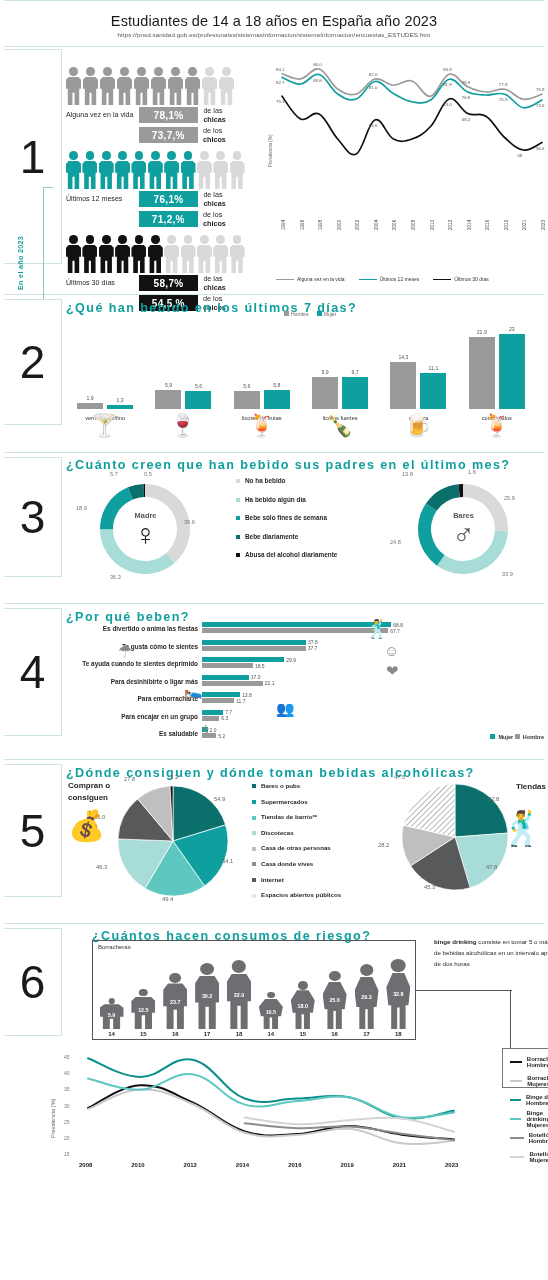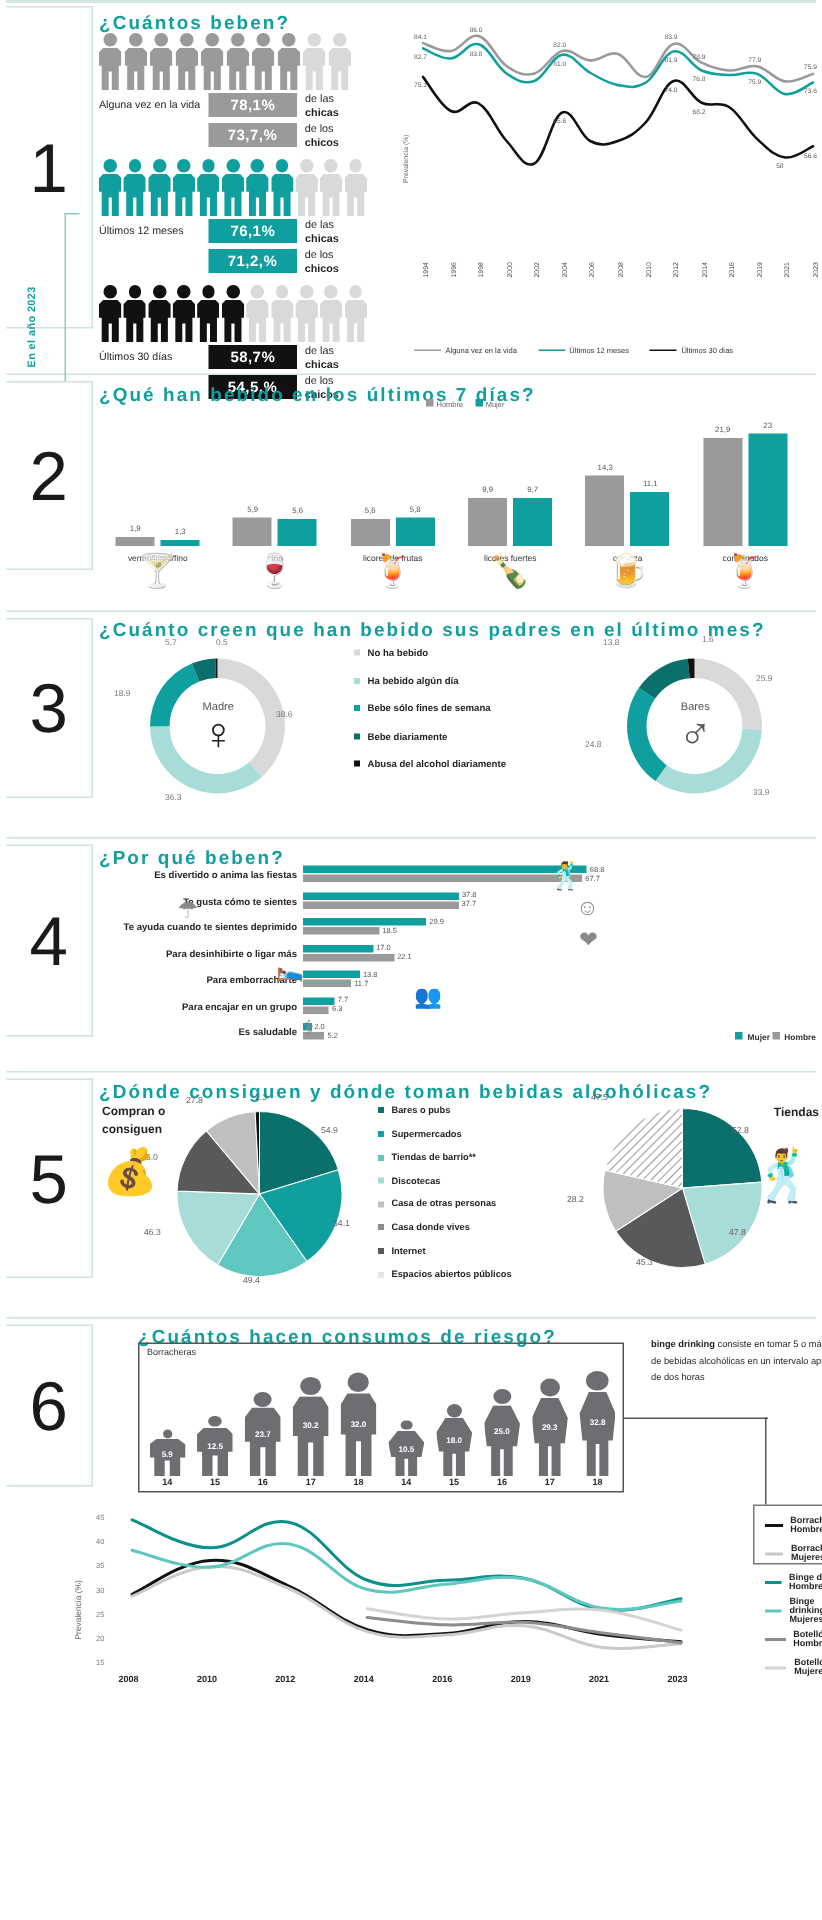--- a/index.html
+++ b/index.html
@@ -114,21 +114,21 @@
   
   #sec3 { height: 150px; }
   #sec3 .numbox { height: 120px; }
   .s3-body { margin-left:66px; padding-top:5px; position:relative; height:143px;}
   .donutwrap { position:absolute; top:20px; width:115px; height:112px;}
   .s3-legend { position:absolute; left:170px; top:24px; font-size:6.4px; font-weight:bold; color:#231f20;}
   .s3-legend div { margin-bottom:11.5px; }
   .s3-legend i { display:inline-block;width:4px;height:4px;margin-right:5px; vertical-align:middle;}
   .dl { position:absolute; font-size:5.6px; color:#777; }
   .dcenter { position:absolute; left:0; top:0; width:100%; height:100%; display:flex; flex-direction:column; align-items:center; justify-content:center;}
-  .dcenter .cap { font-size:7.4px; color:#555; margin-bottom:2px;}
+  .dcenter .cap { font-size:7.4px; color:#555; margin-bottom:2px;font-weight:bold;}
 
   
   #sec4 { height: 155px; }
   #sec4 .numbox { height: 128px; }
   .s4-body { margin-left:66px; padding-top:6px; position:relative; height:148px;}
   .hrow { position:absolute; left:0; width:470px; height:17px;}
   .hlab { position:absolute; right:338px; top:3px; font-size:6.4px; font-weight:bold; text-align:right; white-space:nowrap;}
   .hb { position:absolute; left:136px; height:5px; }
   .hv { position:absolute; font-size:5px; color:#555; }
   .lg4 { position:absolute; right:4px; bottom:12px; font-size:5.6px; color:#333; font-weight:bold;}
@@ -164,31 +164,34 @@
   .lg6 i { display:inline-block;width:18px;height:2px;margin-right:5px;}
   .lg6box { position:absolute; left:410px; top:124px; width:132px; height:40px; border:1px solid #777;}
   .connector { position:absolute; border-top:1px solid #555; }
 </style>
 </head>
 <body>
 
 <div class="page">
 
   <div class="hrule"></div>
+  <div class="sub-wrap">
+    <div class="subtitle">Estudiantes de 14 a 18 años en España año 2023</div>
+    <div class="sub-url">https://pnsd.sanidad.gob.es/profesionales/sistemasInformacion/sistemaInformacion/encuestas_ESTUDES.htm</div>
+  </div>
   <div class="hrule"></div>
 
   <div class="section" id="sec1">
     <div class="numbox">
       <span class="secnum">1</span>
     </div>
     <div class="vert-2023">En el año 2023</div>
     <div class="brace"></div>
 
     <div class="s1-body">
-      <div class="sec-title" style="margin-bottom:3px">¿Cuántos beben?</div>
 
       <div class="s1-left">
 
         <div class="rowgroup">
           <div class="people" id="p-row-0">
               <div class="person" style="color: rgb(154, 154, 154);">
                 <div class="head"></div>
                 <div class="body"></div>
               </div>
               <div class="person" style="color: rgb(154, 154, 154);">

